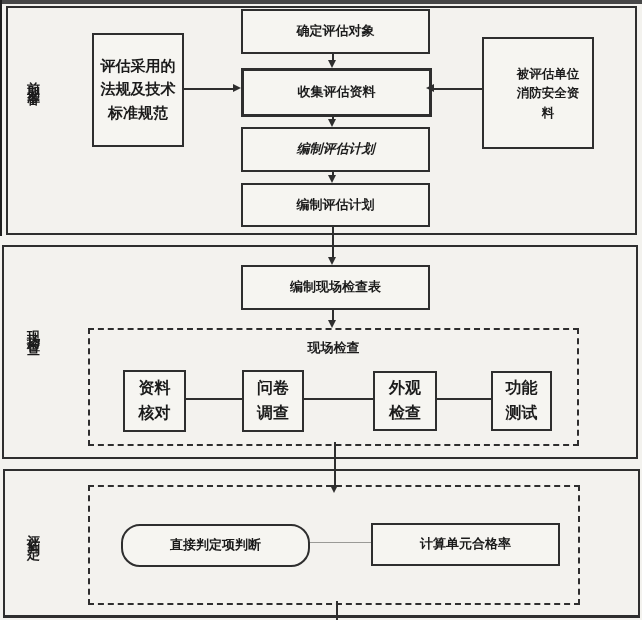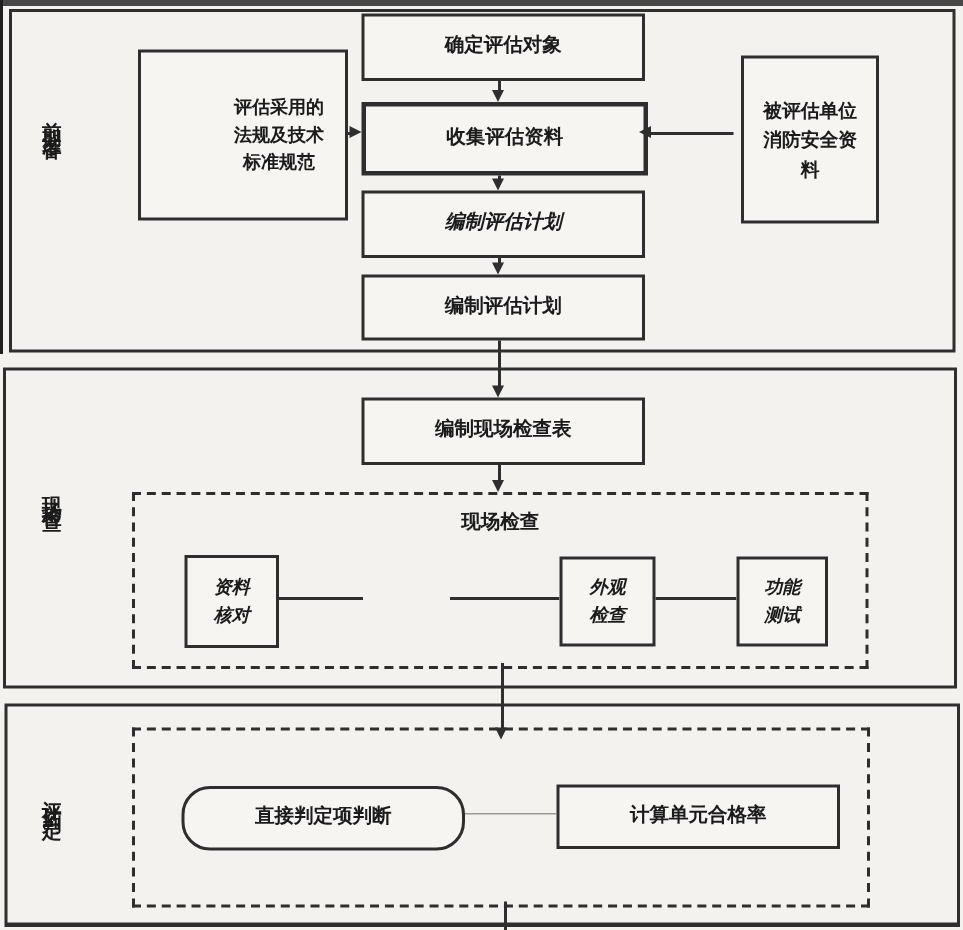--- a/index.html
+++ b/index.html
@@ -23,21 +23,21 @@
     font-weight:bold; font-size:13px; letter-spacing:4px; z-index:2;
     font-family:"DejaVu Serif","Liberation Serif",serif;
   }
   .box {
     position:absolute; border:2px solid var(--line); background:var(--boxbg);
     display:flex; align-items:center; justify-content:center; text-align:center;
     font-weight:bold; font-size:13px; line-height:1.55; white-space:pre-line;
     z-index:4; font-family:"DejaVu Serif","Liberation Serif",serif;
   }
   .box.thick { border-width:3px; }
-  .sbox { font-size:12px;font-style:italic; }
+  .sbox { font-size:16px; }
   .dashed { position:absolute; border:2px dashed var(--line); z-index:2; }
   .group-label {
     position:absolute; left:0; right:0; top:9px; text-align:center;
     font-weight:bold; font-size:13px;
     font-family:"DejaVu Serif","Liberation Serif",serif;
   }
   .line { position:absolute; background:var(--line); z-index:3; }
   .thinline { position:absolute; background:#9a9a96; z-index:3; }
   .ah { position:absolute; width:0; height:0; z-index:5; }
   .ah-down { border-left:4.5px solid transparent; border-right:4.5px solid transparent; border-top:8px solid var(--line); }
@@ -59,24 +59,24 @@
   <div class="section" style="left:3px; top:469px; width:633px; height:144px; border-bottom-width:3px;"></div>
 
   <div class="vlabel" style="left:24px; top:71px;">前期准备</div>
   <div class="vlabel" style="left:24px; top:320px;">现场检查</div>
   <div class="vlabel" style="left:24px; top:524px;">评估判定</div>
 
   <div class="box" style="left:241px; top:9px; width:185px; height:41px;">确定评估对象</div>
   <div class="box thick" style="left:241px; top:68px; width:185px; height:43px;text-align:center;">收集评估资料</div>
   <div class="box" style="left:241px; top:127px; width:185px; height:41px;font-style:italic;">编制评估计划</div>
   <div class="box" style="left:241px; top:183px; width:185px; height:40px;">编制评估计划</div>
-  <div class="box" style="left:92px; top:33px; width:88px; height:110px; font-size:12px;padding-left:48px;">评估采用的
+  <div class="box" style="left:92px; top:33px; width:88px; height:110px; font-size:15px;">评估采用的
 法规及技术
 标准规范</div>
-  <div class="box" style="left:494px; top:37px; width:88px; height:108px; font-size:12.5px;">被评估单位
+  <div class="box" style="left:482px; top:37px; width:88px; height:108px; font-size:12.5px;padding-left:20px;">被评估单位
 消防安全资
 料</div>
 
   <div class="line" style="left:332px; top:50px; width:2px; height:11px;"></div>
   <div class="ah ah-down" style="left:328px; top:60px;"></div>
   <div class="line" style="left:332px; top:111px; width:2px; height:9px;"></div>
   <div class="ah ah-down" style="left:328px; top:119px;"></div>
   <div class="line" style="left:332px; top:168px; width:2px; height:8px;"></div>
   <div class="ah ah-down" style="left:328px; top:175px;"></div>
 
@@ -92,20 +92,22 @@
 
   <div class="line" style="left:332px; top:306px; width:2px; height:15px;"></div>
   <div class="ah ah-down" style="left:328px; top:320px;"></div>
 
   <div class="dashed" style="left:88px; top:328px; width:487px; height:114px;">
     <div class="group-label">现场检查</div>
   </div>
 
   <div class="box sbox" style="left:123px; top:370px; width:59px; height:58px;">资料
 核对</div>
+  <div class="box sbox" style="left:242px; top:370px; width:58px; height:58px;">问卷
+调查</div>
   <div class="box sbox" style="left:491px; top:371px; width:57px; height:56px;">功能
 测试</div>
   <div class="box sbox" style="left:373px; top:371px; width:60px; height:56px;">外观
 检查</div>
 
   <div class="line" style="left:182px; top:398px; width:60px; height:2px;"></div>
   <div class="line" style="left:300px; top:398px; width:73px; height:2px;"></div>
   <div class="line" style="left:433px; top:398px; width:58px; height:2px;"></div>
 
   <div class="line" style="left:334px; top:442px; width:2px; height:44px;"></div>

